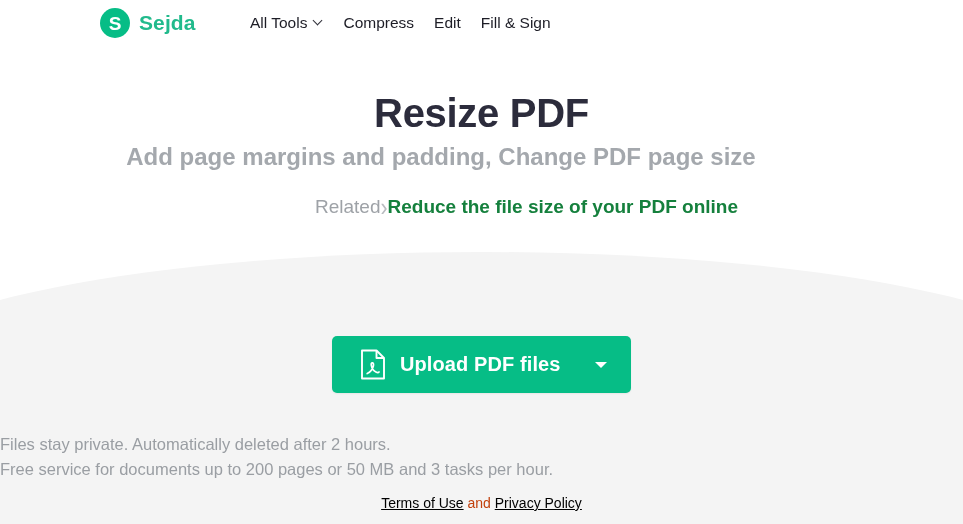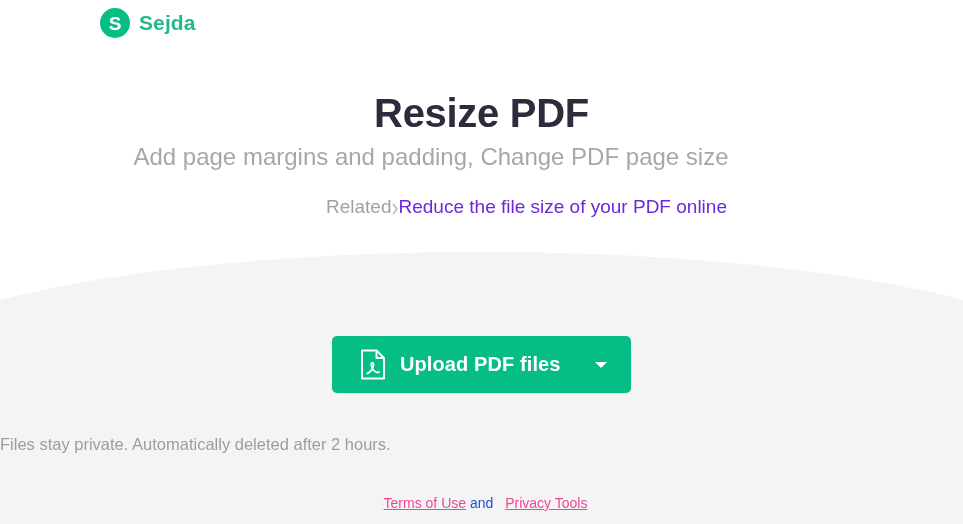--- a/index.html
+++ b/index.html
@@ -144,26 +144,26 @@
     width: 963px;
     font-size: 40px;
     line-height: 46px;
     font-weight: bold;
     color: #2c2c3c;
     letter-spacing: -0.3px;
   }
   .page-subtitle {
     position: absolute;
     top: 140px;
-    left: 0;
+    left: 10px;
     width: 862px;
     font-size: 24px;
     line-height: 33px;
     color: #a4a8ad;
-    font-weight: normal;
+    font-weight: bold;
   }
   .related-row {
     position: absolute;
     top: 193px;
     left: 0;
     width: 963px;
     display: flex;
     align-items: center;
     justify-content: center;
     gap: 0;
@@ -175,23 +175,24 @@
     color: #9ea2a7;
   }
   .related-sep {
     color: #b9bcc0;
     font-size: 21px;
     display: inline-block;
     transform: scaleY(1.25);
     font-weight: 300;
   }
   .related-link {
-    color: #6d28d9;
+    color: #15803d;
     text-decoration: none;
     cursor: pointer;
+    font-weight: bold;
   }
 
   
   .upload-wrap {
     position: absolute;
     top: 336px;
     left: 0;
     width: 963px;
     display: flex;
     justify-content: center;
@@ -253,43 +254,51 @@
     top: 493px;
     left: 0;
     width: 963px;
     text-align: center;
     font-size: 14px;
     line-height: 20px;
     color: #a0a4a9;
     z-index: 6;
   }
   .legal a {
-    color: #ec4899;
+    color: #000000;
     text-decoration: underline;
     cursor: pointer;
-    margin-left: 8px;
   }
   .legal span.and {
-    color: #1d4ed8;
+    color: #c2410c;
   }
 </style>
 </head>
 <body>
 
 <div class="page">
 
   <div class="hero-curve"></div>
 
   <div class="header">
 
     <a class="brand" href="#">
       <span class="brand-mark">S</span>
       <span class="brand-name">Sejda</span>
     </a>
 
+    <nav class="nav-main">
+      <a class="nav-link with-caret" href="#">
+        <span>All Tools</span>
+        <span class="caret-down"></span>
+      </a>
+      <a class="nav-link" href="#">Compress</a>
+      <a class="nav-link" href="#">Edit</a>
+      <a class="nav-link" href="#">Fill &amp; Sign</a>
+    </nav>
 
 
   </div>
 
   <div class="hero">
 
     <h1 class="page-title">Resize PDF</h1>
 
     <div class="page-subtitle">Add page margins and padding, Change PDF page size</div>
 
@@ -310,19 +319,20 @@
           <path d="M7.2 24.6c3.4-1.6 5.4-4.6 6.1-7.3.5-1.9.2-3.3-.8-3.5-1-.2-1.5 1-1.2 2.6.5 2.6 2.6 5.6 4.6 6.6 1.2.6 2.6.6 3.1-.1" stroke="#ffffff" stroke-width="1.7" fill="none" stroke-linecap="round" stroke-linejoin="round"></path>
         </svg>
       </span>
       <span class="upload-label">Upload PDF files</span>
       <span class="upload-caret"></span>
     </div>
   </div>
 
   <div class="notes">
     <span class="note-line">Files stay private. Automatically deleted after 2 hours.</span>
+    <span class="note-line">Free service for documents up to 200 pages or 50 MB and 3 tasks per hour.</span>
   </div>
 
   <div class="legal">
-    <a href="#">Terms of Use</a><span class="and"> </span><span class="and">and</span><span class="and"> </span><a href="#">Privacy Tools</a>
+    <a href="#">Terms of Use</a><span class="and"> </span><span class="and">and</span><span class="and"> </span><a href="#">Privacy Policy</a>
   </div>
 
 </div>
 
 </body></html>

